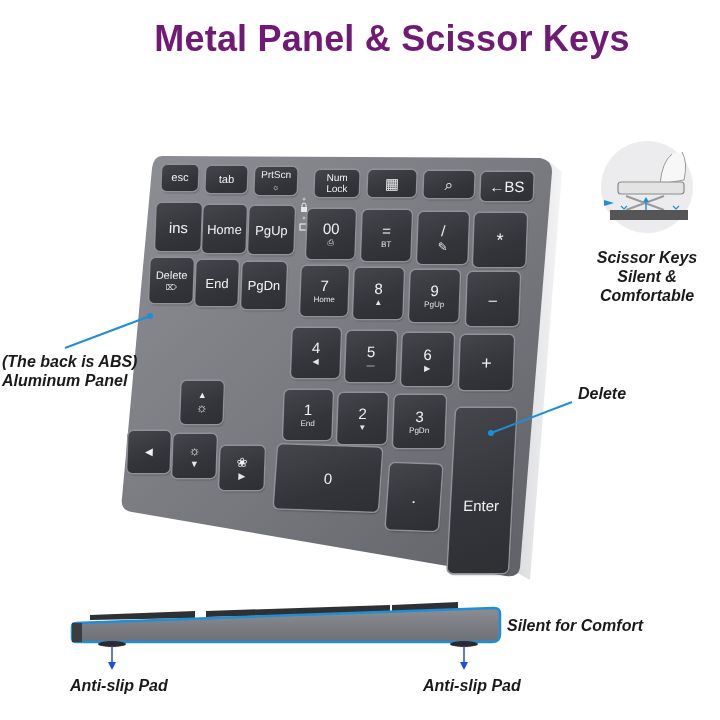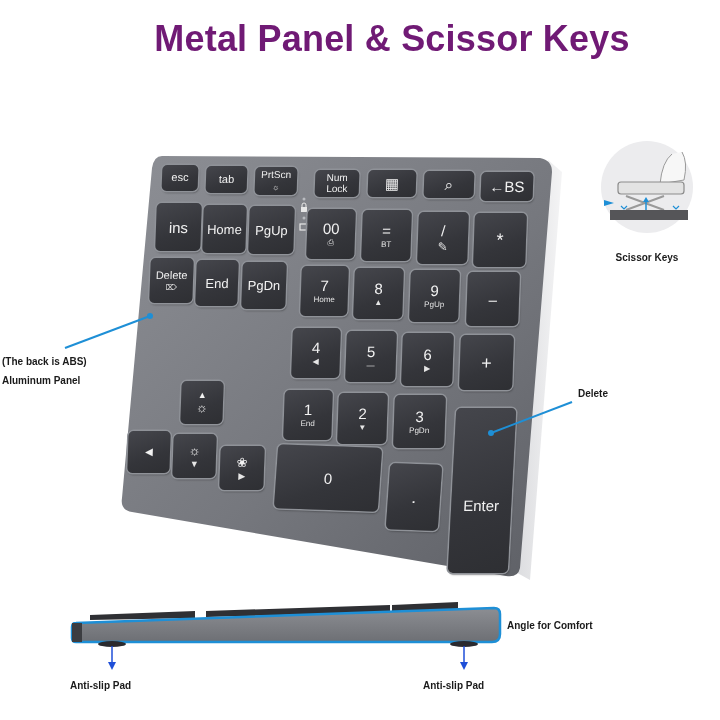--- a/index.html
+++ b/index.html
@@ -7,21 +7,21 @@
   .title{position:absolute;top:18px;left:0;width:720px;text-align:center;font-size:36px;font-weight:700;color:#701a75;letter-spacing:0.2px;padding-left:32px;}
   
   .kb-wrap{position:absolute;left:0;top:0;width:720px;height:720px;}
   .plate{position:absolute;left:0;top:0;width:720px;height:720px;}
   .key{position:absolute;background:linear-gradient(160deg,#45464c 0%,#34353a 60%,#2e2f33 100%);border-radius:5px;
        box-shadow:0 0 0 1.5px #8f9298,1px 2px 2px rgba(0,0,0,0.35);color:#f2f2f2;display:flex;flex-direction:column;
        align-items:center;justify-content:center;font-size:15px;line-height:1;text-align:center;}
   .key .sub{font-size:8px;margin-top:3px;color:#e6e6e6;}
   .key .main{font-size:15px;}
   .key.small .main{font-size:11px;line-height:1.05;}
-  .ann{position:absolute;font-size:10px;font-weight:700;color:#1a1a1a;line-height:19px;}
+  .ann{position:absolute;font-size:16px;font-weight:700;color:#1a1a1a;line-height:19px;font-style:italic;}
   .ann.center{text-align:center;}
   svg{display:block;}
   .indicator{position:absolute;}
 </style>
 </head>
 <body>
 
 <div class="title">Metal Panel &amp; Scissor Keys</div>
 
 <div class="kb-wrap">
@@ -196,20 +196,21 @@
   <rect x="10" y="70" width="78" height="10" fill="#555558"></rect>
   <path d="M4,60 L14,63 L4,66 Z" fill="#1e8fd6"></path>
   <line x1="46" y1="70" x2="46" y2="60" stroke="#1e8fd6" stroke-width="1.5"></line>
   <path d="M43,62 L46,57 L49,62 Z" fill="#1e8fd6"></path>
   <path d="M21,66 L24,69 L27,66" stroke="#1e8fd6" fill="none" stroke-width="1.2"></path>
   <path d="M73,66 L76,69 L79,66" stroke="#1e8fd6" fill="none" stroke-width="1.2"></path>
 </svg>
 
 <div class="ann center" style="left:574px;top:248px;width:146px;">
   <div>Scissor Keys</div>
+  <div>Silent &amp; Comfortable</div>
 </div>
 
 <div class="ann" style="left:2px;top:352px;width:150px;">
   <div>(The back is ABS)</div>
   <div>Aluminum Panel</div>
 </div>
 
 <div class="ann" style="left:578px;top:384px;width:140px;">
   <div>Delete</div>
 </div>
@@ -231,15 +232,15 @@
 
   <ellipse cx="112" cy="54" rx="14" ry="3" fill="#2a2a2e"></ellipse>
   <ellipse cx="464" cy="54" rx="14" ry="3" fill="#2a2a2e"></ellipse>
 
   <line x1="112" y1="56" x2="112" y2="74" stroke="#1f4fd8" stroke-width="1.5"></line>
   <path d="M108,72 L112,80 L116,72 Z" fill="#1f4fd8"></path>
   <line x1="464" y1="56" x2="464" y2="74" stroke="#1f4fd8" stroke-width="1.5"></line>
   <path d="M460,72 L464,80 L468,72 Z" fill="#1f4fd8"></path>
 </svg>
 
-<div class="ann" style="left:507px;top:616px;">Angle for Comfort</div>
+<div class="ann" style="left:507px;top:616px;">Silent for Comfort</div>
 <div class="ann" style="left:70px;top:676px;">Anti-slip Pad</div>
 <div class="ann" style="left:423px;top:676px;">Anti-slip Pad</div>
 
 </body></html>

